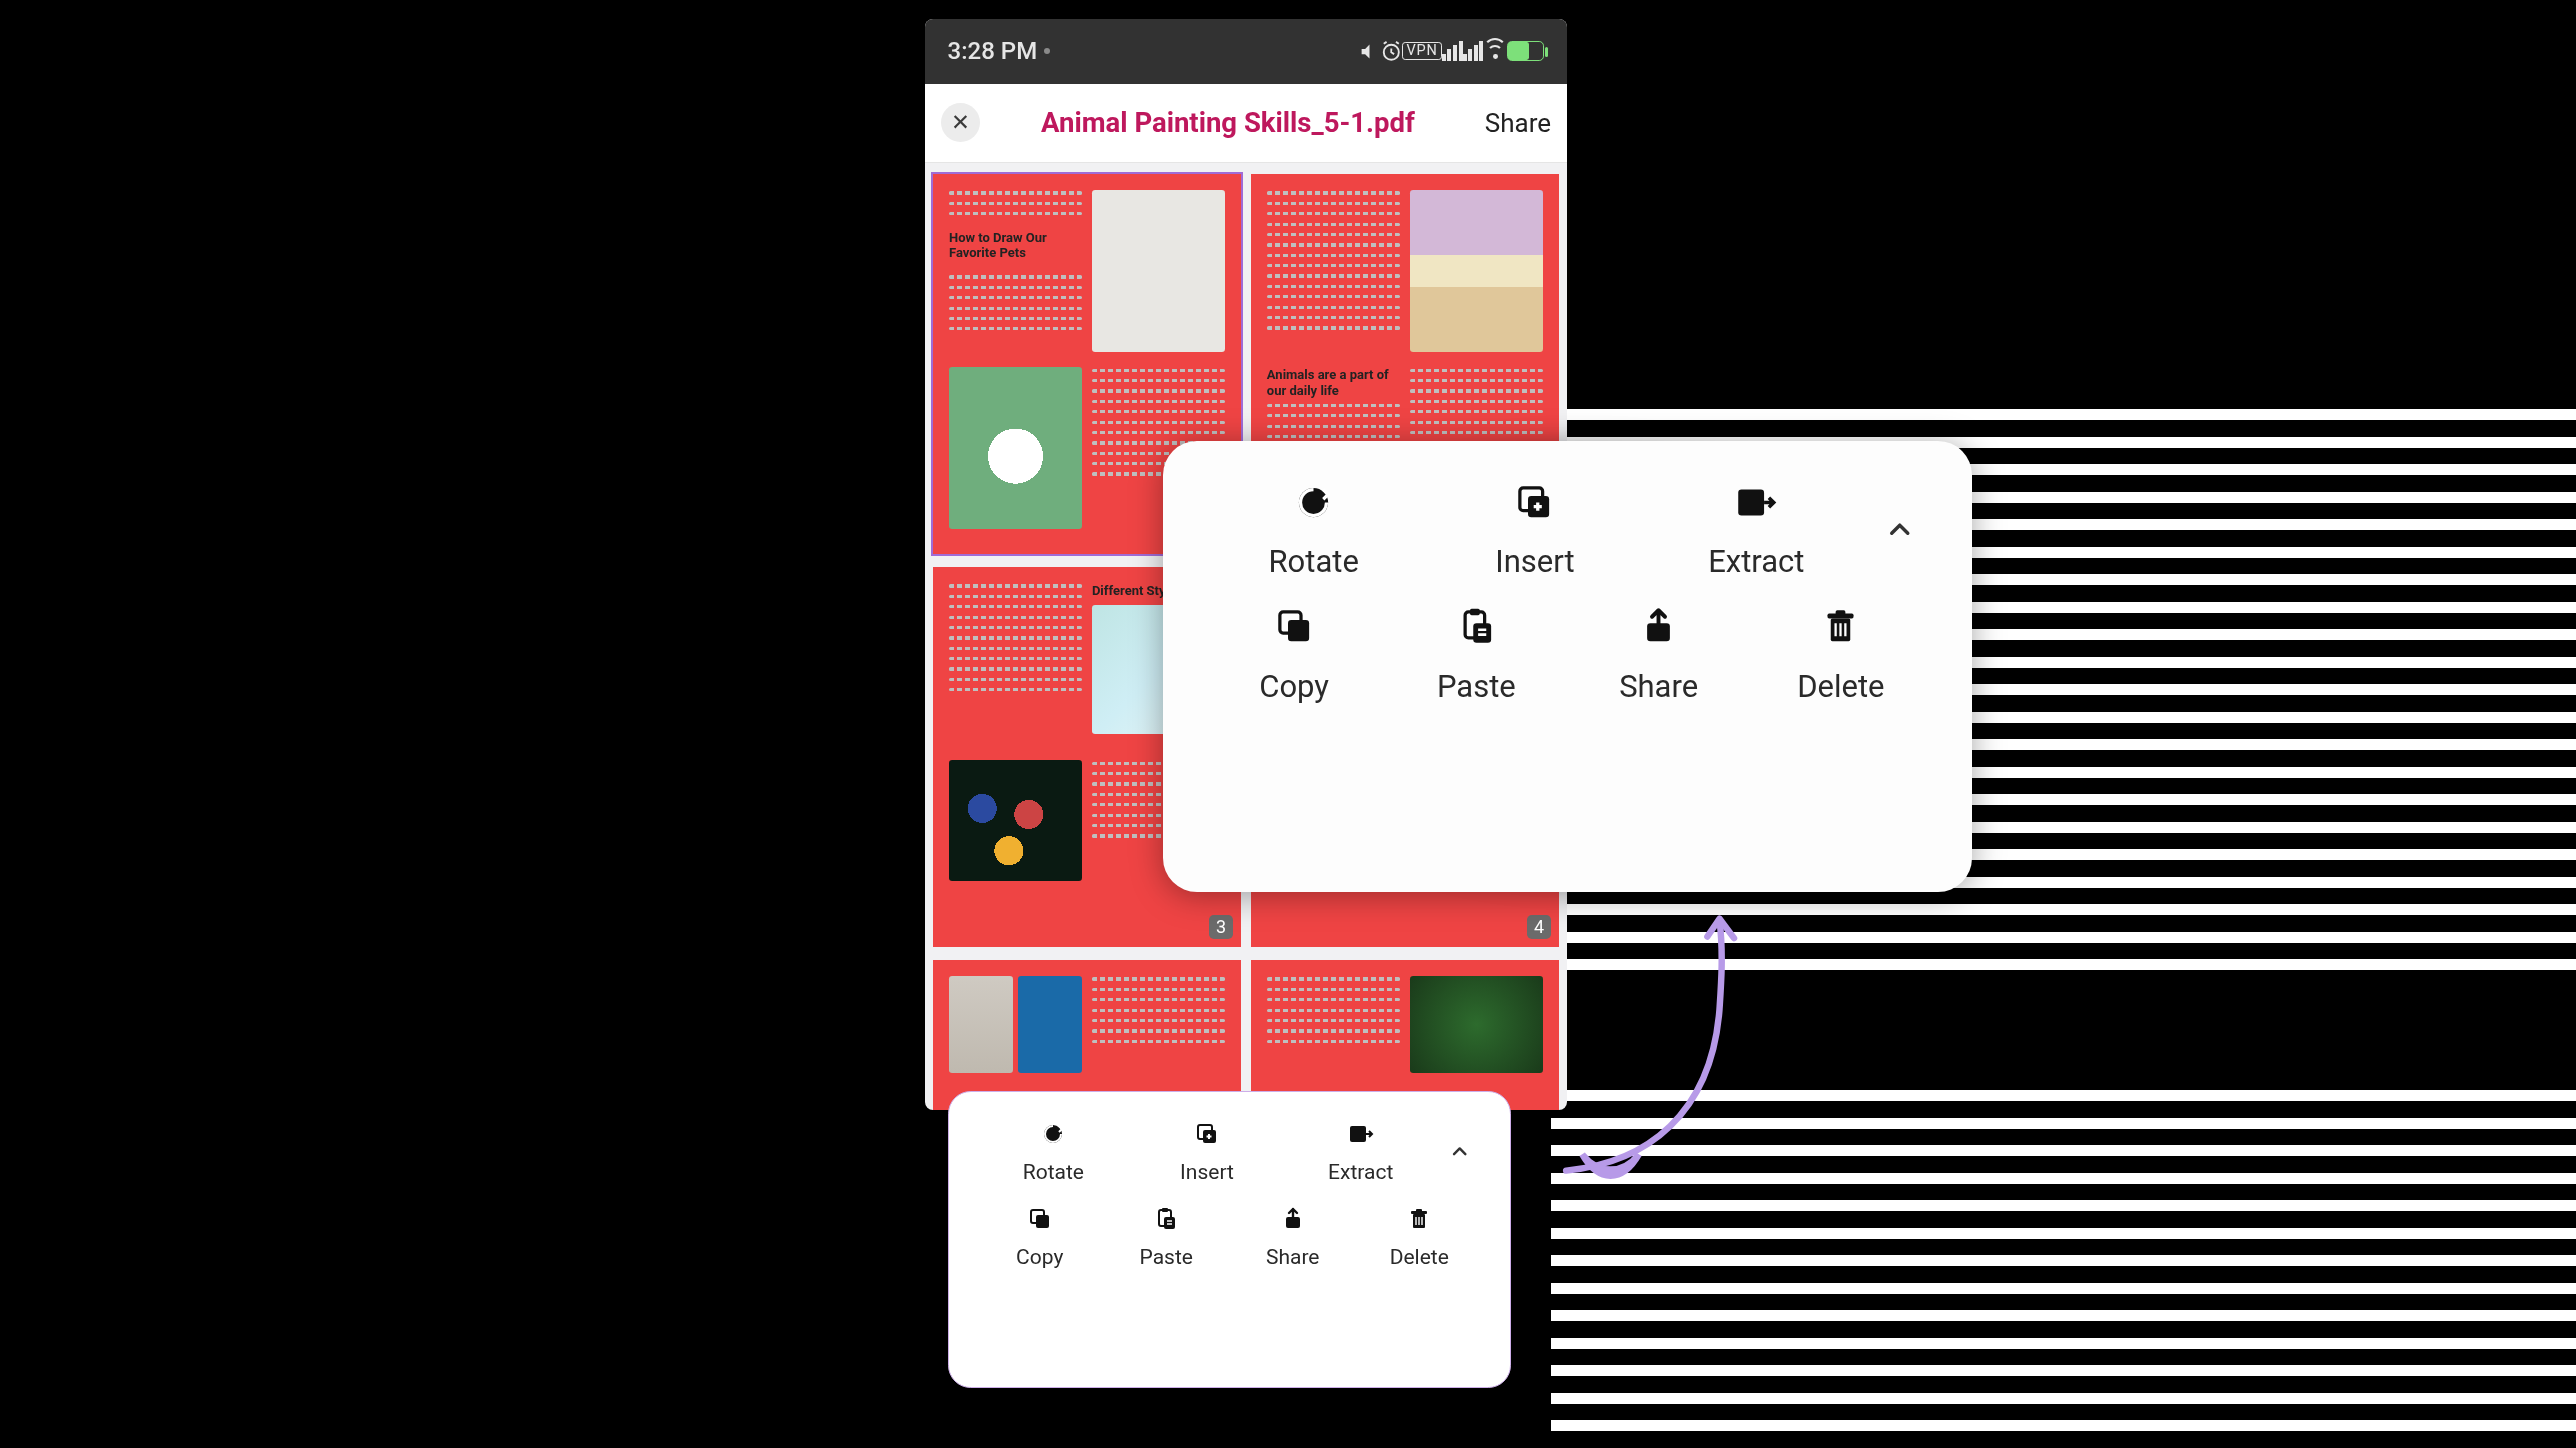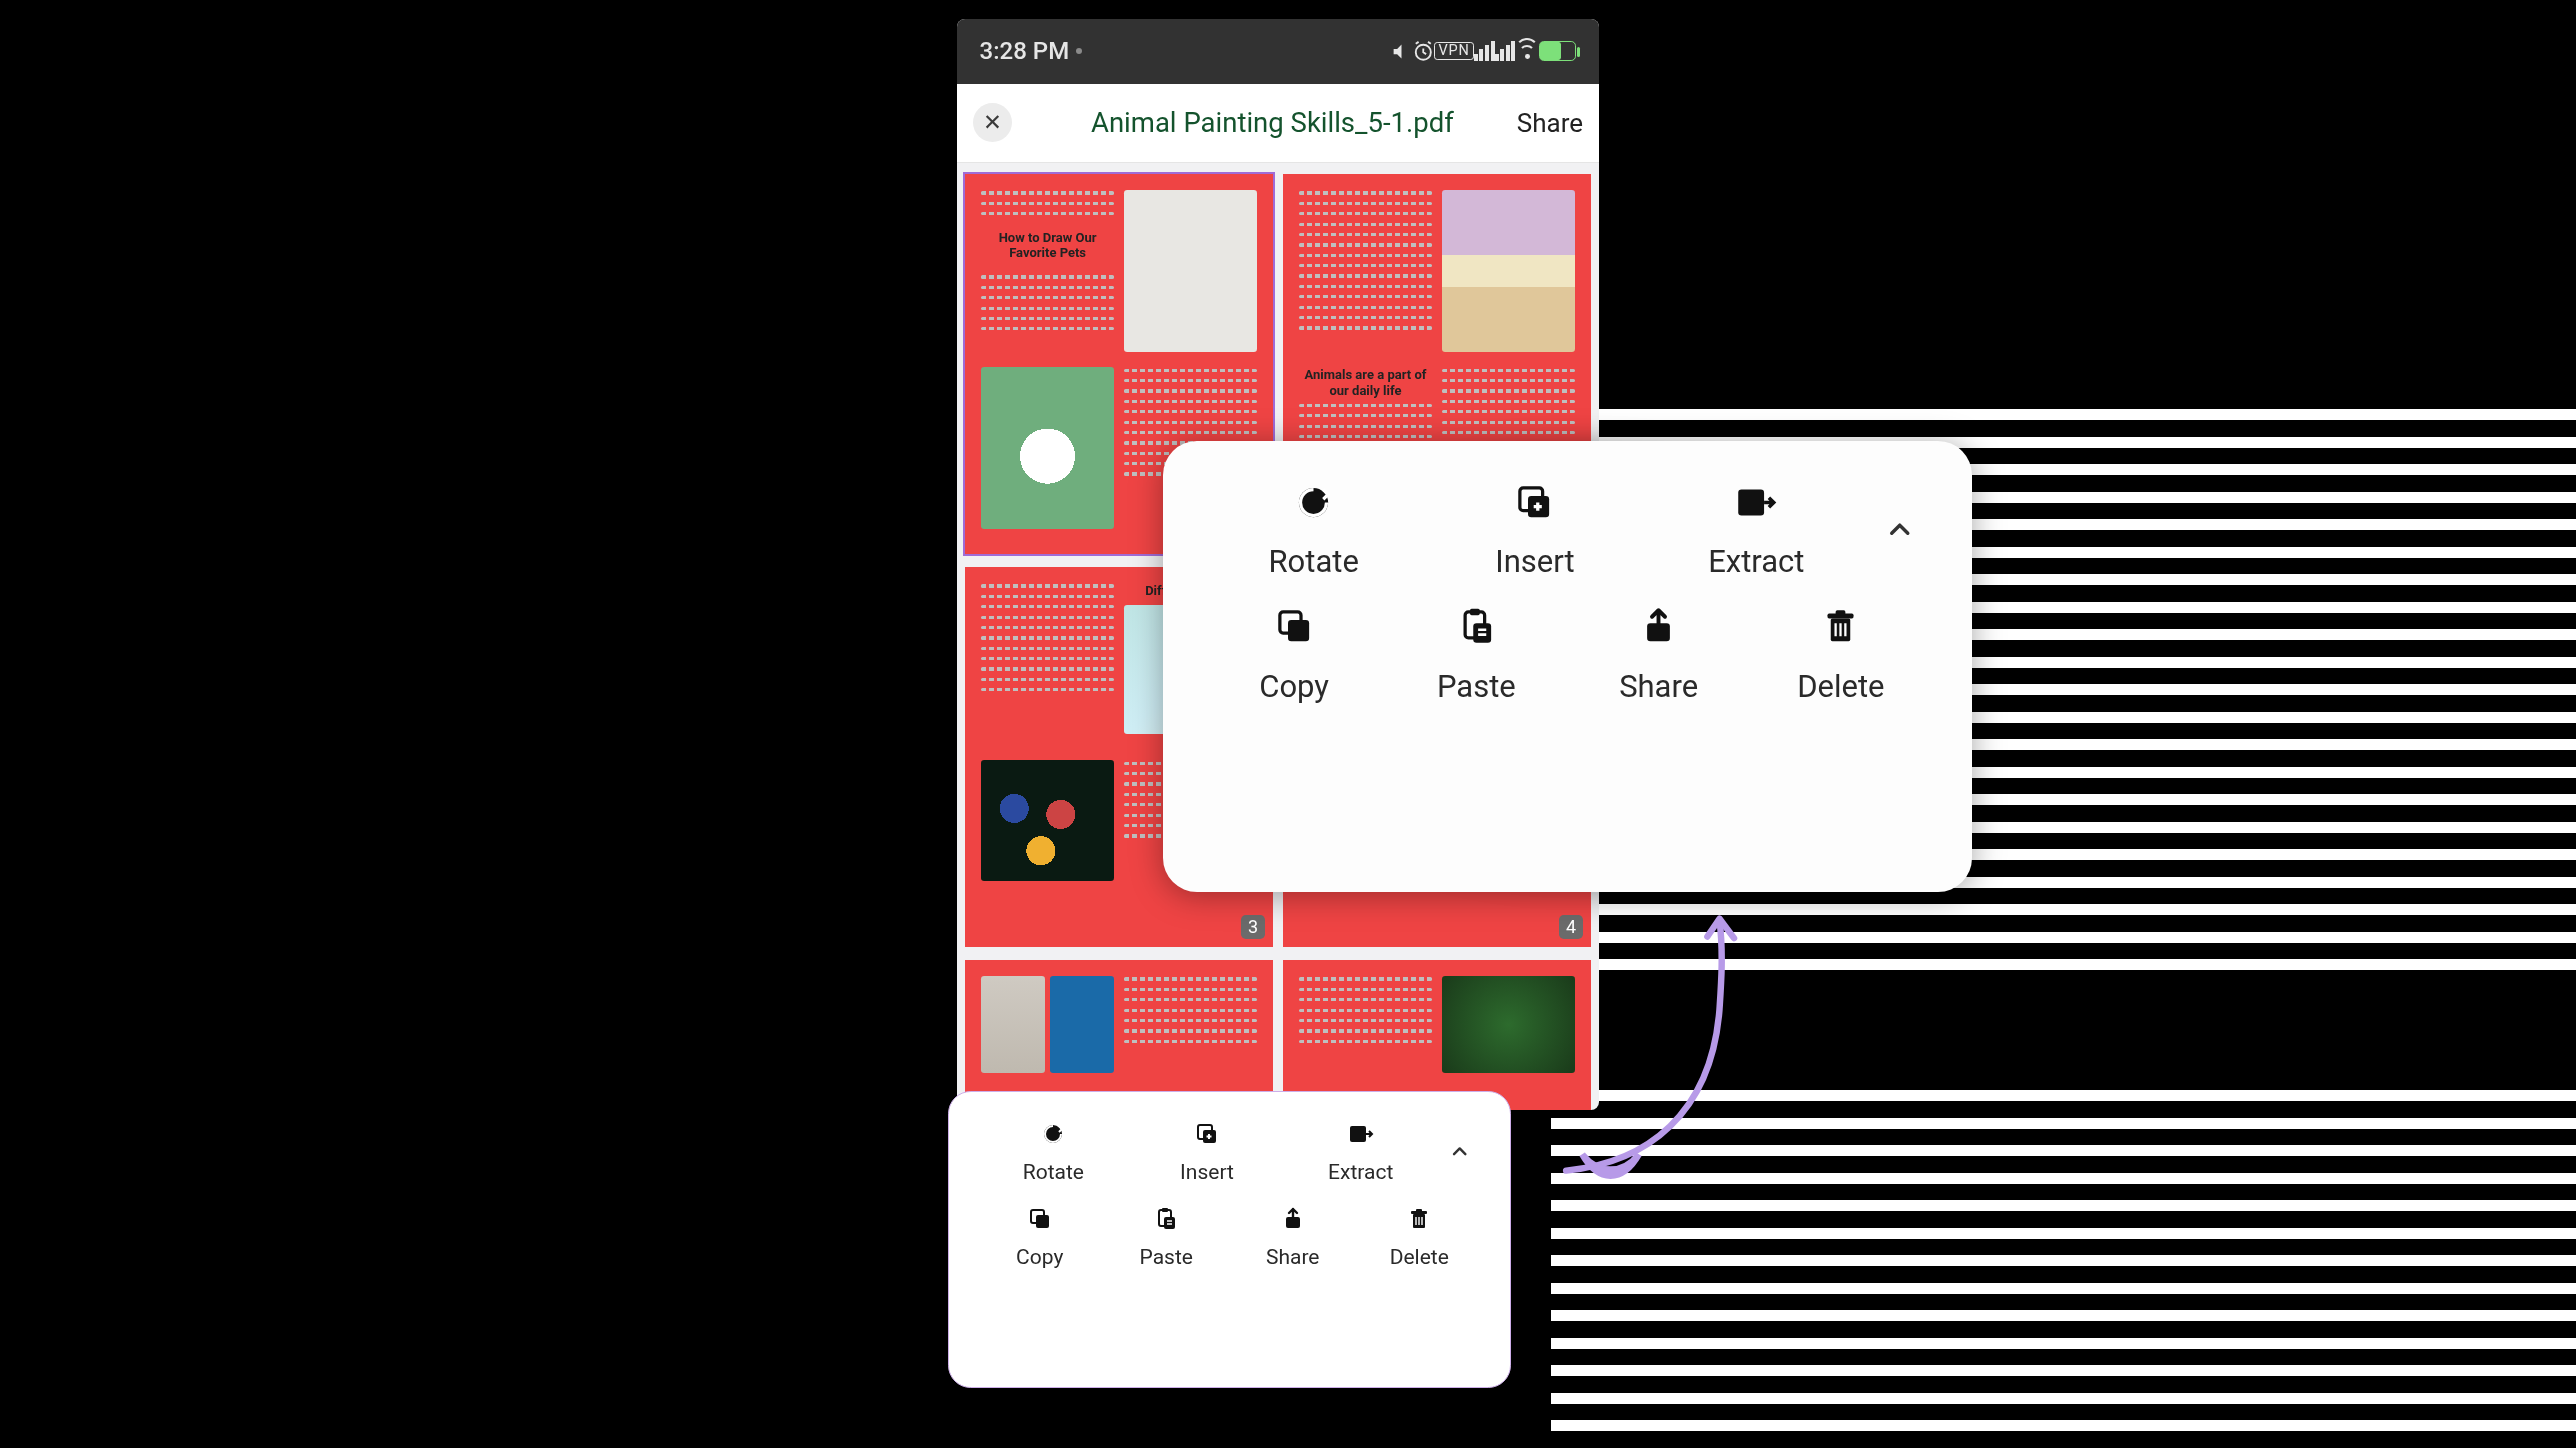--- a/index.html
+++ b/index.html
@@ -7,26 +7,25 @@
   body {
     background: #000;
     font-family: -apple-system, BlinkMacSystemFont, "Segoe UI", Roboto, sans-serif;
     overflow: hidden;
     position: relative;
   }
 
   
   .phone {
     position: absolute;
-    left: 957px; top: 18.6px;
+    left: 925px; top: 18.6px;
     width: 642px; height: 1091px;
     background: #f1f1f3;
     border-radius: 8px;
     overflow: hidden;
-    text-align: center;
   }
 
   
   .statusbar {
     height: 65px;
     background: #323232;
     color: #e6e6e6;
     display: flex;
     align-items: center;
     justify-content: space-between;
@@ -62,21 +61,21 @@
   
   .appheader{
     height:79px;background:#fff;display:flex;align-items:center;padding:0 16px;
     border-bottom:0.8px solid #e5e5e5;
   }
   .close-btn{
     width:39px;height:39px;border-radius:50%;background:#ececec;
     display:flex;align-items:center;justify-content:center;color:#3a3a3a;font-size:22.6px;
     margin-right:16px;cursor:pointer;
   }
-  .doc-title{font-size:27.5px;font-weight:400;color:#14532d;flex:1;white-space:nowrap;overflow:hidden;text-overflow:ellipsis;}
+  .doc-title{font-size:27.5px;font-weight:700;color:#be185d;flex:1;white-space:nowrap;overflow:hidden;text-overflow:ellipsis;margin-left:45px;}
   .select-link{font-size:26px;color:#222;cursor:pointer;}
 
   
   .pages{
     padding:11.3px 8px;
     display:grid;grid-template-columns:1fr 1fr;gap:13px 9.7px;
     height:calc(100% - 144px);
     overflow:hidden;
   }
   .page-thumb{

